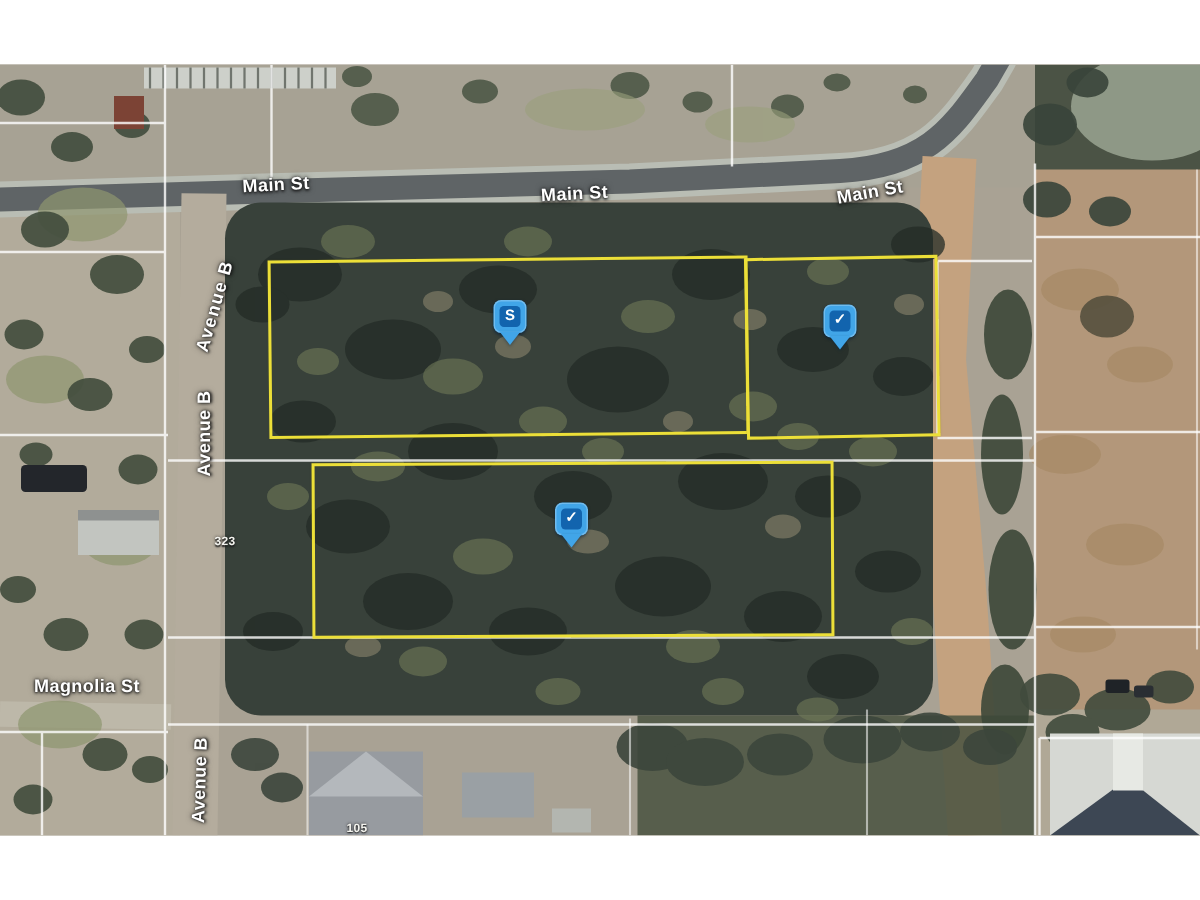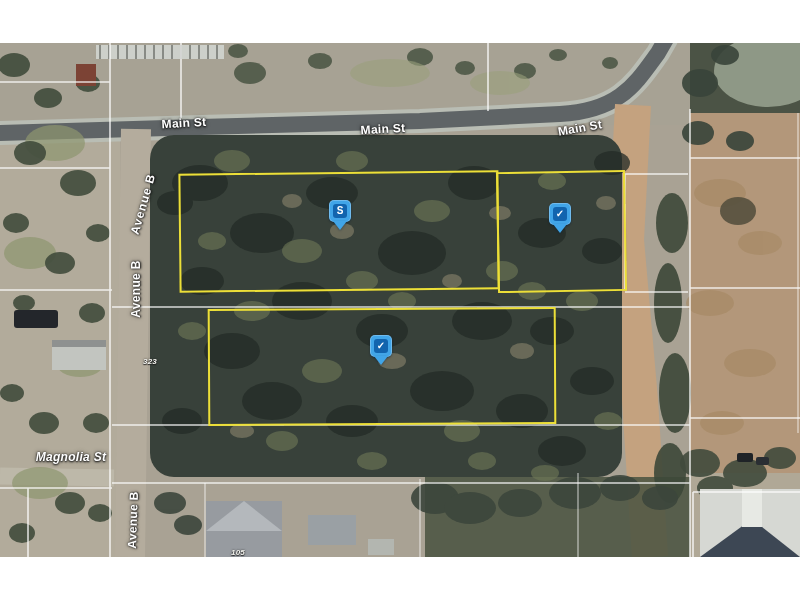--- a/index.html
+++ b/index.html
@@ -23,21 +23,21 @@
   .street-label{
     position:absolute;z-index:5;color:#ffffff;font-weight:700;font-size:12px;letter-spacing:.3px;
     white-space:nowrap;transform:translate(-50%,-50%);
     text-shadow:0 1px 2px rgba(20,20,20,.95),0 0 2px rgba(20,20,20,.8),0 0 4px rgba(20,20,20,.55);
     pointer-events:none;
   }
   .addr-label{
     position:absolute;z-index:5;color:#f3f3ee;font-weight:700;font-size:8px;letter-spacing:.2px;
     transform:translate(-50%,-50%);
     text-shadow:0 0 2px rgba(30,30,30,.9),0 1px 1px rgba(30,30,30,.9);
-    pointer-events:none;white-space:nowrap;font-style:italic;
+    pointer-events:none;white-space:nowrap;
   }
   
   .marker{position:absolute;width:22px;z-index:6;cursor:pointer;}
   .marker .head{
     width:22px;height:22px;background:#41a5e8;border-radius:5px;
     display:flex;align-items:center;justify-content:center;
     box-shadow:0 1px 2px rgba(0,30,60,.55), inset 0 0 0 1px rgba(255,255,255,.25);
   }
   .marker .badge{
     width:14px;height:14px;background:#1264ae;border-radius:3px;color:#ffffff;
@@ -282,21 +282,21 @@
   <div class="parcel p1"></div>
   <div class="parcel p2"></div>
   <div class="parcel p3"></div>
 
   <div class="street-label" style="left:184px;top:123px;transform:translate(-50%,-50%) rotate(-3deg);">Main St</div>
   <div class="street-label" style="left:383px;top:129px;transform:translate(-50%,-50%) rotate(-3deg);">Main St</div>
   <div class="street-label" style="left:580px;top:128px;transform:translate(-50%,-50%) rotate(-10deg);">Main St</div>
   <div class="street-label" style="left:143px;top:204px;transform:translate(-50%,-50%) rotate(-74deg);letter-spacing:1px;">Avenue B</div>
   <div class="street-label" style="left:136px;top:289px;transform:translate(-50%,-50%) rotate(-90deg);">Avenue B</div>
   <div class="street-label" style="left:133px;top:520px;transform:translate(-50%,-50%) rotate(-88deg);">Avenue B</div>
-  <div class="street-label" style="left:71px;top:457px;font-style:italic;">Magnolia St</div>
+  <div class="street-label" style="left:58px;top:457px;">Magnolia St</div>
 
   <div class="addr-label" style="left:150px;top:361px;">323</div>
   <div class="addr-label" style="left:238px;top:552px;">105</div>
 
   <div class="marker m-s">
     <div class="head">
       <div class="badge">S</div>
     </div>
     <div class="tail"></div>
   </div>

